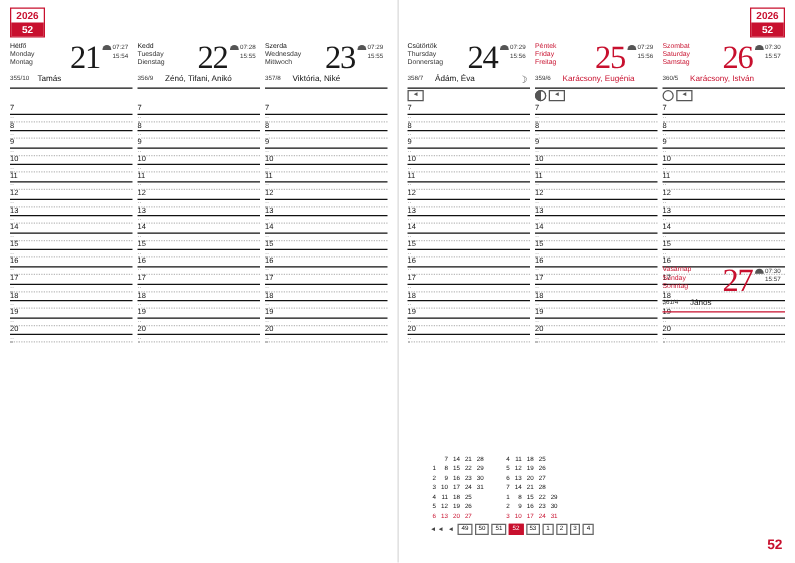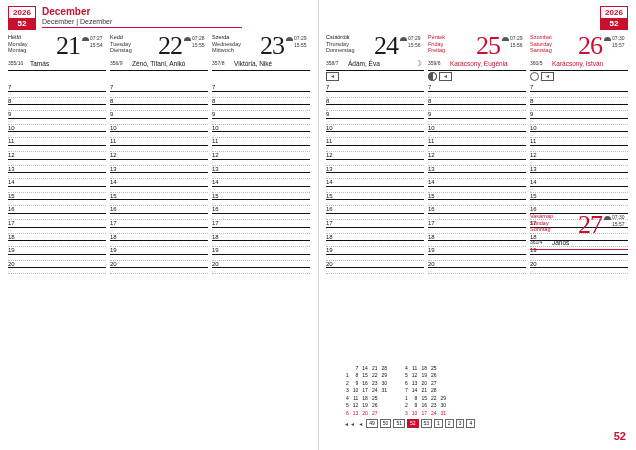--- a/index.html
+++ b/index.html
@@ -87,24 +87,20 @@
 <body>
 
 <div class="page">
 
   <div class="half left">
 
     <div class="hdr hdr-left">
       <div class="yearbox">
         <div class="yr">2026</div>
         <div class="wk">52</div>
-      </div>
-      <div>
-        <div class="month-title">December</div>
-        <div class="month-sub">December | Dezember</div>
       </div>
     </div>
 
     <div class="cols">
 
       <div class="col c1">
         <div class="dayhead">
           <div class="dnames">
             <div class="hu">Hétfő</div>
             <div>Monday</div>

